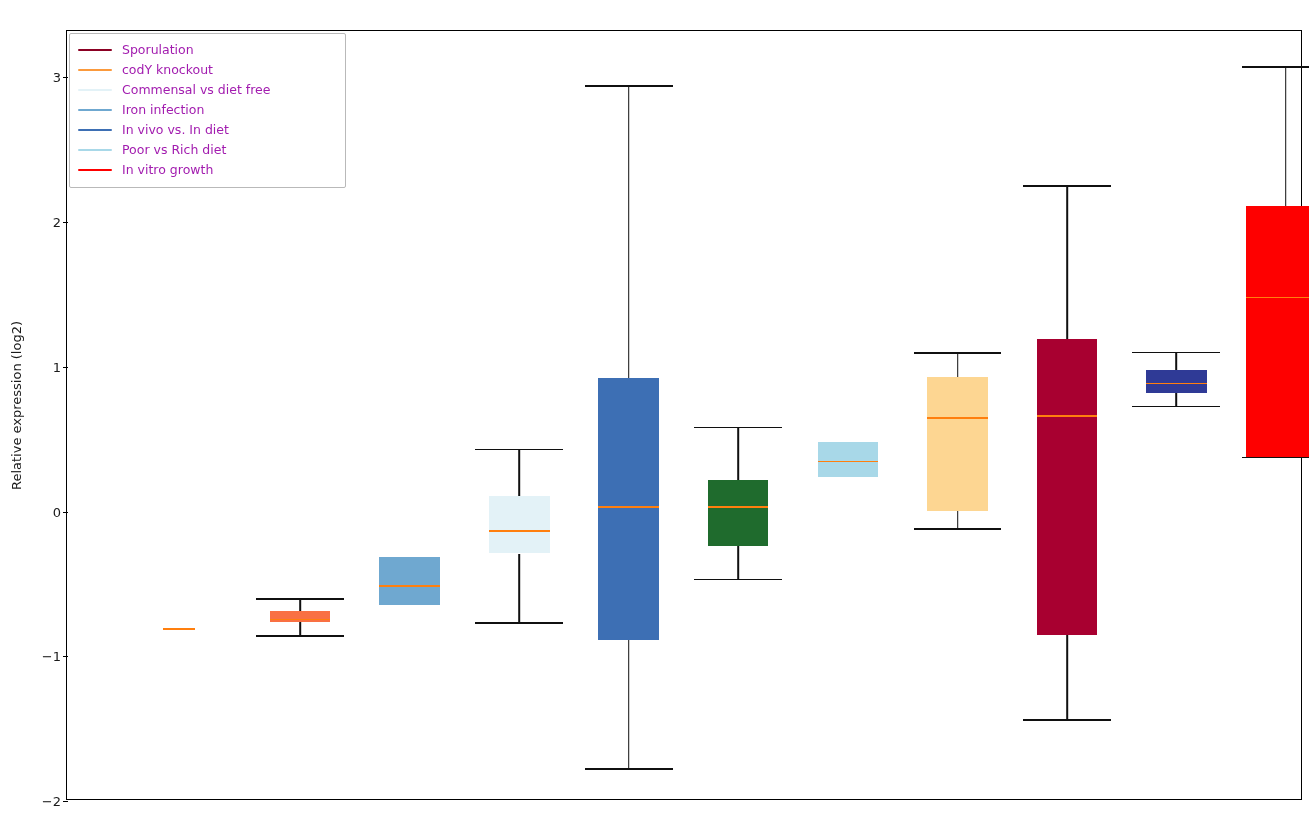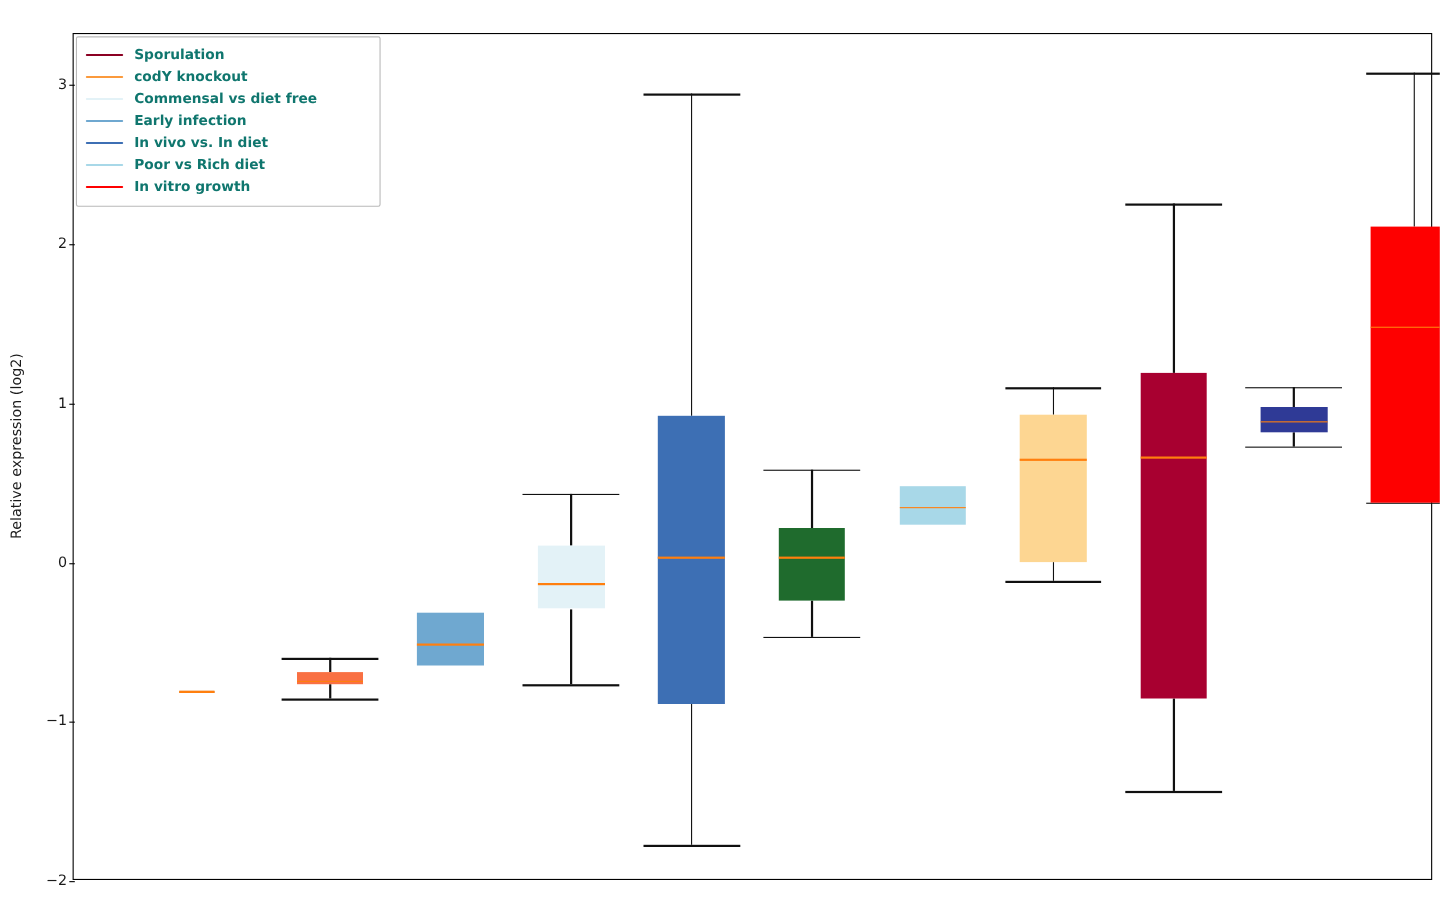--- a/index.html
+++ b/index.html
@@ -38,21 +38,21 @@
   .bx .wh{position:absolute;width:1.6px;background:#101010;transform:translateX(-50%);}
   .bx .cap{position:absolute;height:1.6px;background:#101010;}
 
   #legend{
     position:absolute;left:69px;top:33px;width:277px;
     background:#ffffff;border:0.9px solid #b9b9b9;border-radius:2px;
     padding:6px 8px 7px 8px;box-sizing:border-box;
   }
   .leg-row{display:flex;align-items:center;height:20px;}
   .leg-swatch{width:34px;height:2.4px;margin-right:10px;flex:0 0 34px;border-radius:1px;}
-  .leg-text{font-size:12.5px;color:#0f766e;line-height:20px;white-space:nowrap;font-weight:bold;}
+  .leg-text{font-size:12.5px;color:#a21caf;line-height:20px;white-space:nowrap;}
 </style>
 </head>
 <body>
 
 <div id="page">
 
 
   <div id="ylabel">Relative expression (log2)</div>
 
   <div id="plot">
@@ -174,21 +174,21 @@
       <div class="leg-row">
         <span class="leg-swatch" style="background: rgb(251, 154, 60);"></span>
         <span class="leg-text">codY knockout</span>
       </div>
       <div class="leg-row">
         <span class="leg-swatch" style="background: rgb(227, 242, 247);"></span>
         <span class="leg-text">Commensal vs diet free</span>
       </div>
       <div class="leg-row">
         <span class="leg-swatch" style="background: rgb(111, 168, 208);"></span>
-        <span class="leg-text">Early infection</span>
+        <span class="leg-text">Iron infection</span>
       </div>
       <div class="leg-row">
         <span class="leg-swatch" style="background: rgb(61, 111, 180);"></span>
         <span class="leg-text">In vivo vs. In diet</span>
       </div>
       <div class="leg-row">
         <span class="leg-swatch" style="background: rgb(168, 216, 232);"></span>
         <span class="leg-text">Poor vs Rich diet</span>
       </div>
       <div class="leg-row">

